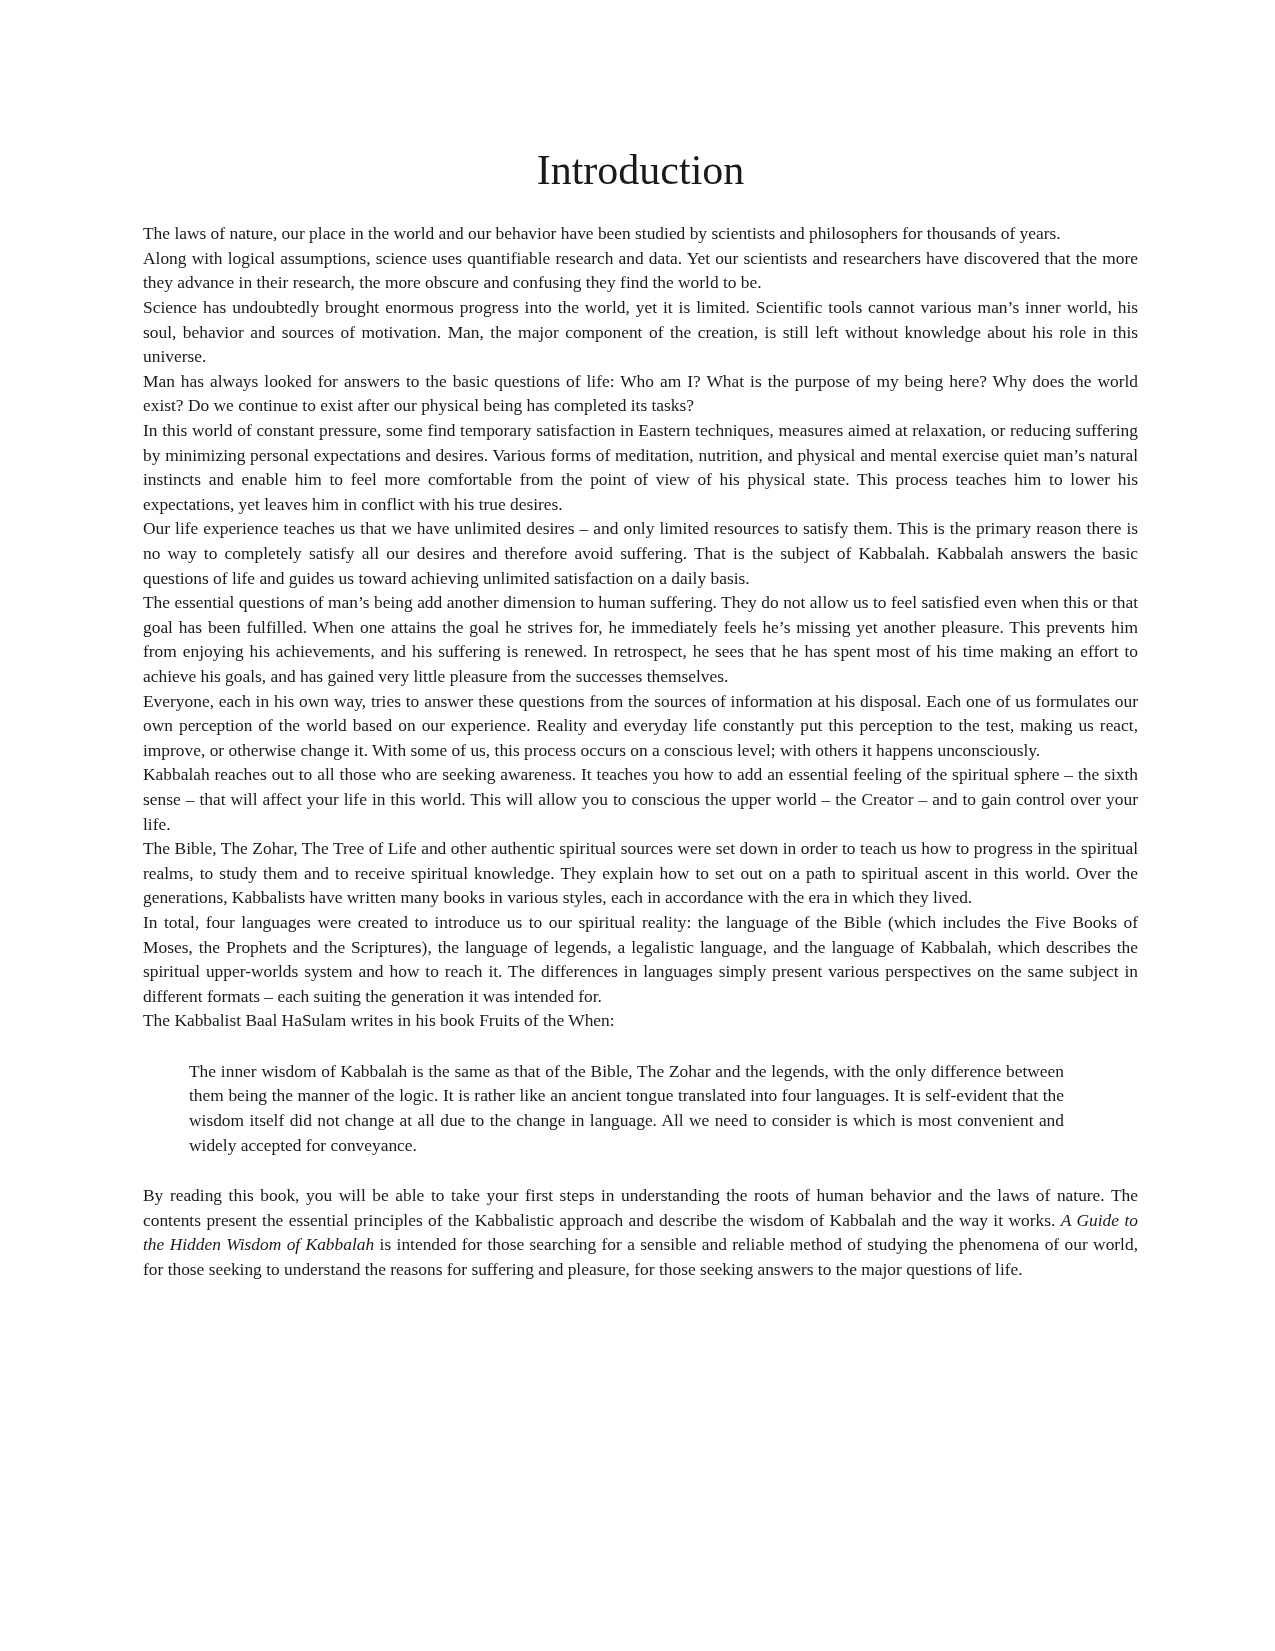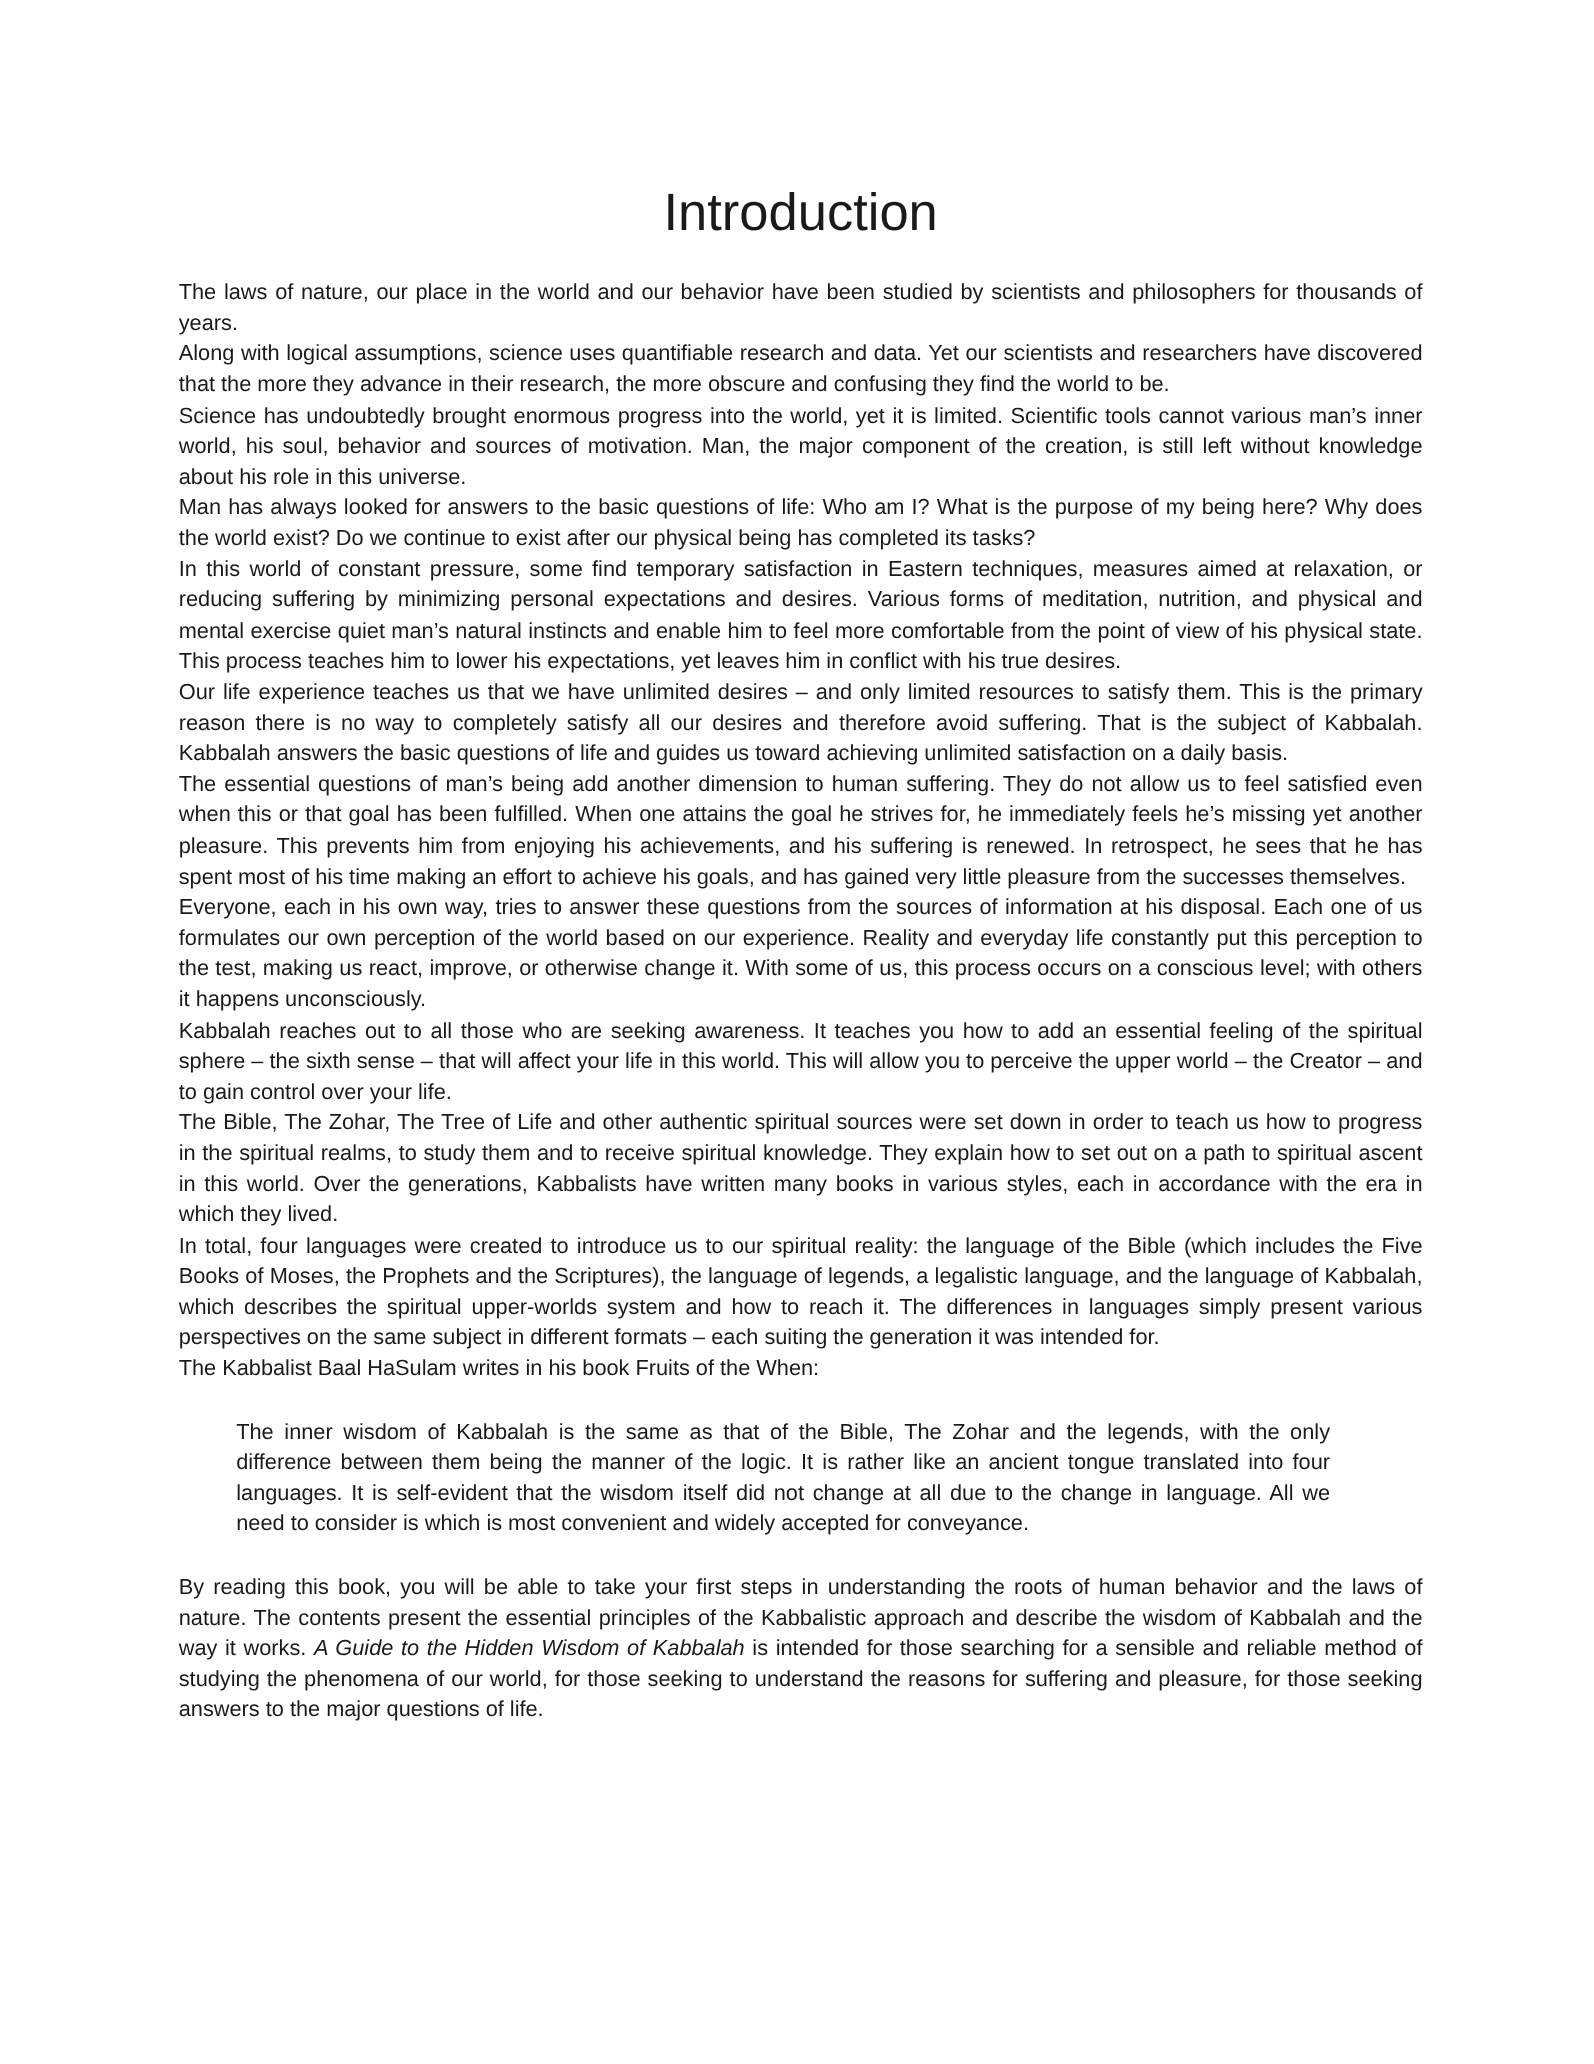--- a/index.html
+++ b/index.html
@@ -7,21 +7,21 @@
     padding: 0;
     background: #ffffff;
   }
   .page {
     position: relative;
     width: 1275px;
     height: 1651px;
     box-sizing: border-box;
     background: #ffffff;
     padding: 146px 137px 24px 143px;
-    font-family: Liberation Sans, sans-serif;
+    font-family: Liberation Serif, serif;
     font-size: 17.4px;
     line-height: 24.6px;
     color: #1a1a1a;
   }
   .title {
     font-size: 42px;
     font-weight: normal;
     text-align: center;
     margin: 0 0 27px 0;
     line-height: 1.15;
@@ -48,21 +48,21 @@
   <h1 class="title">Introduction</h1>
 
   <p class="para">The laws of nature, our place in the world and our behavior have been studied by scientists and philosophers for thousands of years.</p>
   <p class="para">Along with logical assumptions, science uses quantifiable research and data. Yet our scientists and researchers have discovered that the more they advance in their research, the more obscure and confusing they find the world to be.</p>
   <p class="para">Science has undoubtedly brought enormous progress into the world, yet it is limited. Scientific tools cannot various man’s inner world, his soul, behavior and sources of motivation. Man, the major component of the creation, is still left without knowledge about his role in this universe.</p>
   <p class="para">Man has always looked for answers to the basic questions of life: Who am I? What is the purpose of my being here? Why does the world exist? Do we continue to exist after our physical being has completed its tasks?</p>
   <p class="para">In this world of constant pressure, some find temporary satisfaction in Eastern techniques, measures aimed at relaxation, or reducing suffering by minimizing personal expectations and desires. Various forms of meditation, nutrition, and physical and mental exercise quiet man’s natural instincts and enable him to feel more comfortable from the point of view of his physical state. This process teaches him to lower his expectations, yet leaves him in conflict with his true desires.</p>
   <p class="para">Our life experience teaches us that we have unlimited desires – and only limited resources to satisfy them. This is the primary reason there is no way to completely satisfy all our desires and therefore avoid suffering. That is the subject of Kabbalah. Kabbalah answers the basic questions of life and guides us toward achieving unlimited satisfaction on a daily basis.</p>
   <p class="para">The essential questions of man’s being add another dimension to human suffering. They do not allow us to feel satisfied even when this or that goal has been fulfilled. When one attains the goal he strives for, he immediately feels he’s missing yet another pleasure. This prevents him from enjoying his achievements, and his suffering is renewed. In retrospect, he sees that he has spent most of his time making an effort to achieve his goals, and has gained very little pleasure from the successes themselves.</p>
   <p class="para">Everyone, each in his own way, tries to answer these questions from the sources of information at his disposal. Each one of us formulates our own perception of the world based on our experience. Reality and everyday life constantly put this perception to the test, making us react, improve, or otherwise change it. With some of us, this process occurs on a conscious level; with others it happens unconsciously.</p>
-  <p class="para">Kabbalah reaches out to all those who are seeking awareness. It teaches you how to add an essential feeling of the spiritual sphere – the sixth sense – that will affect your life in this world. This will allow you to perceive the upper world – the Creator – and to gain control over your life.</p>
+  <p class="para">Kabbalah reaches out to all those who are seeking awareness. It teaches you how to add an essential feeling of the spiritual sphere – the sixth sense – that will affect your life in this world. This will allow you to conscious the upper world – the Creator – and to gain control over your life.</p>
   <p class="para">The Bible, The Zohar, The Tree of Life and other authentic spiritual sources were set down in order to teach us how to progress in the spiritual realms, to study them and to receive spiritual knowledge. They explain how to set out on a path to spiritual ascent in this world. Over the generations, Kabbalists have written many books in various styles, each in accordance with the era in which they lived.</p>
   <p class="para">In total, four languages were created to introduce us to our spiritual reality: the language of the Bible (which includes the Five Books of Moses, the Prophets and the Scriptures), the language of legends, a legalistic language, and the language of Kabbalah, which describes the spiritual upper-worlds system and how to reach it. The differences in languages simply present various perspectives on the same subject in different formats – each suiting the generation it was intended for.</p>
   <p class="para">The Kabbalist Baal HaSulam writes in his book Fruits of the When:</p>
 
   <div class="quote">The inner wisdom of Kabbalah is the same as that of the Bible, The Zohar and the legends, with the only difference between them being the manner of the logic. It is rather like an ancient tongue translated into four languages. It is self-evident that the wisdom itself did not change at all due to the change in language. All we need to consider is which is most convenient and widely accepted for conveyance.</div>
 
   <p class="para"><span>By reading this book, you will be able to take your first steps in understanding the roots of human behavior and the laws of nature. The contents present the essential principles of the Kabbalistic approach and describe the wisdom of Kabbalah and the way it works. </span><span class="italic">A Guide to the Hidden Wisdom of Kabbalah</span><span> is intended for those searching for a sensible and reliable method of studying the phenomena of our world, for those seeking to understand the reasons for suffering and pleasure, for those seeking answers to the major questions of life.</span></p>
 
 </div>
 

